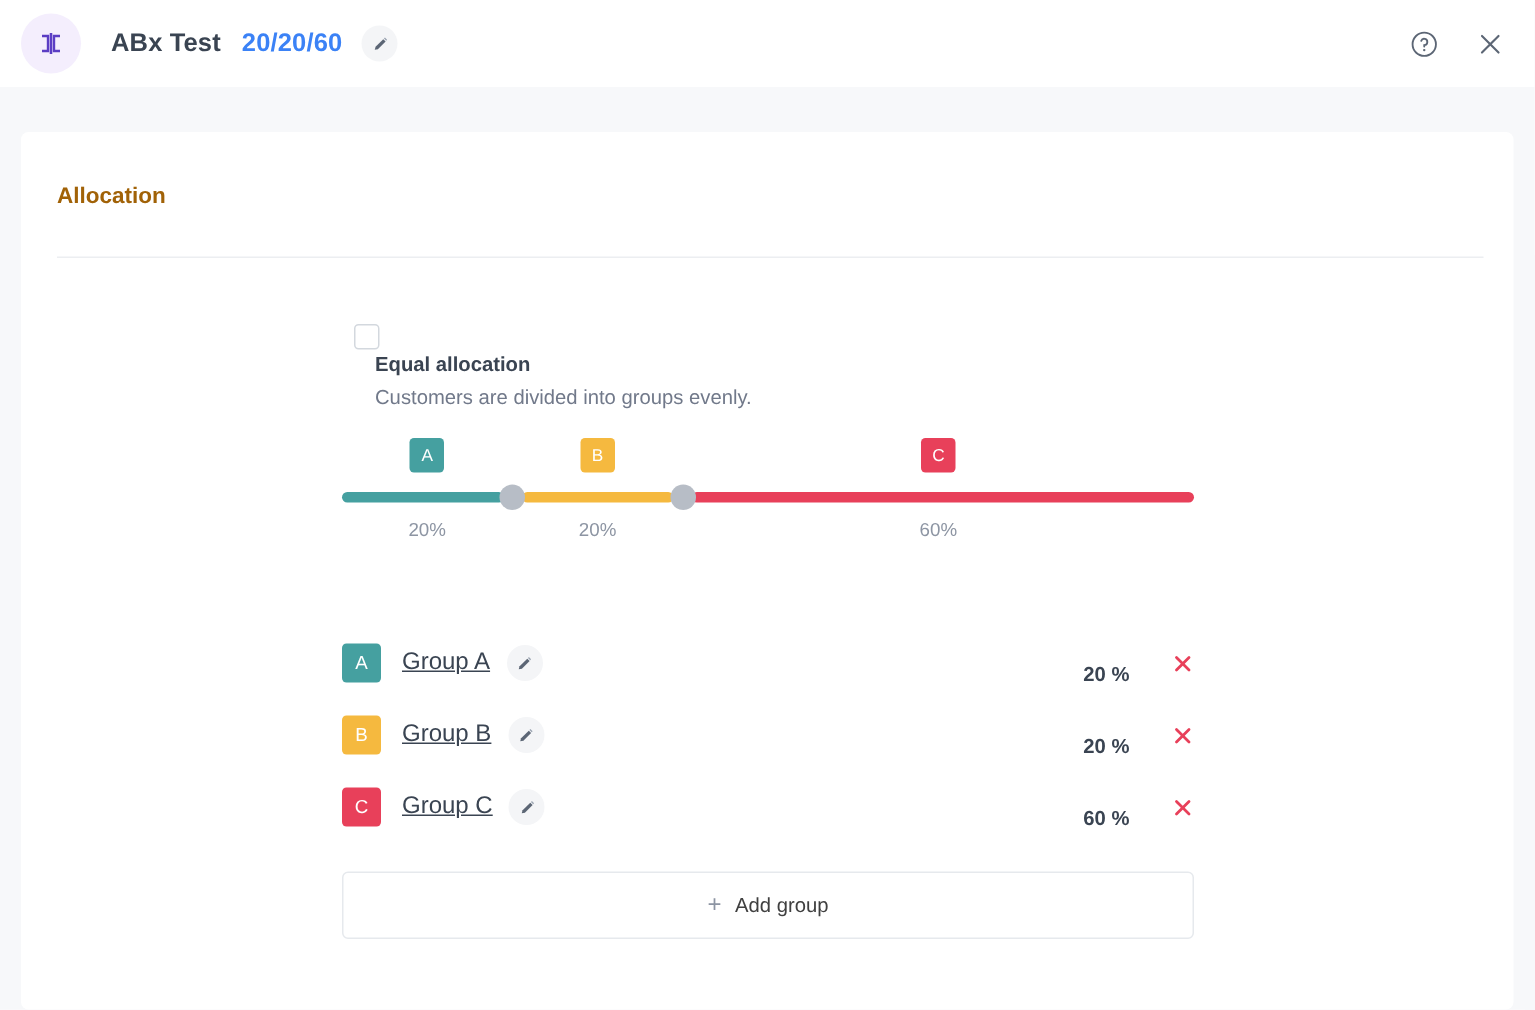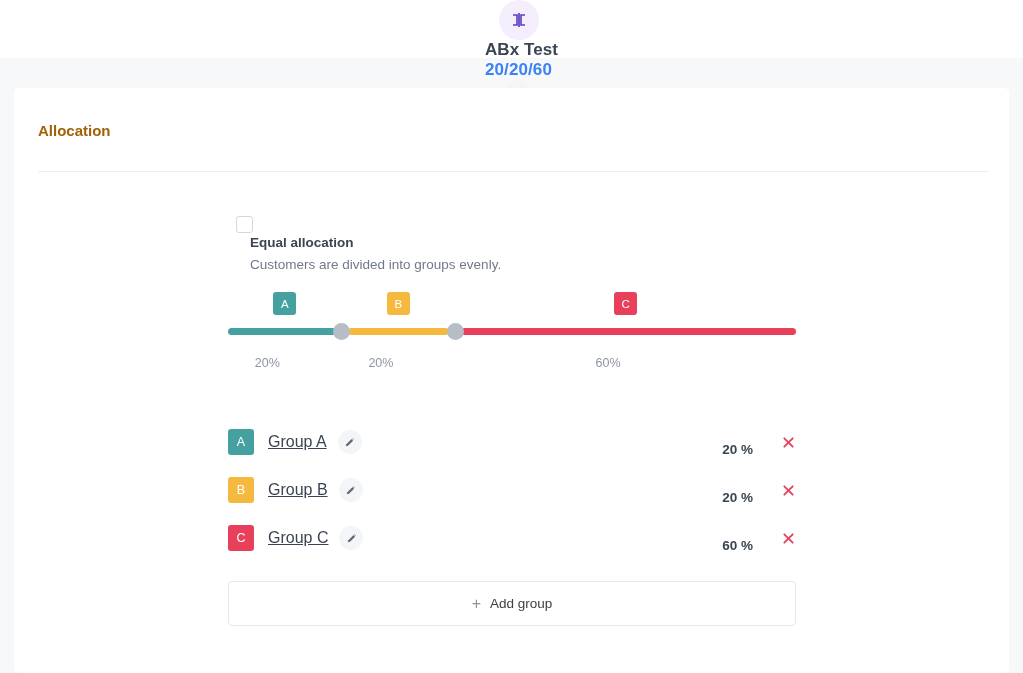--- a/index.html
+++ b/index.html
@@ -8,21 +8,21 @@
     background: #f7f8fa;
     font-family: "Liberation Sans", sans-serif;
     overflow: hidden;
   }
 
   
   .header {
     position: absolute; top: 0; left: 0;
     width: 1023px; height: 58px;
     background: #ffffff;
-    display: flex; align-items: center; flex-direction: column;
+    display: flex; align-items: center;
   }
   .brand-badge {
     width: 40px; height: 40px; margin-left: 14px;
     border-radius: 50%;
     background: #f4eefd;
     display: flex; align-items: center; justify-content: center;
     flex: 0 0 auto;
   }
   .brand-badge svg { display: block; }
   .title-main {
@@ -114,22 +114,23 @@
     border-radius: 3.5px;
   }
   .seg-handle {
     position: absolute; top: -5px;
     width: 17px; height: 17px;
     border-radius: 50%;
     background: #b7bdc6;
     cursor: ew-resize;
   }
   .seg-pct {
-    position: absolute; top: 68px;
+    position: absolute; top: 58px;
     font-size: 12.5px; color: #8d95a3;
+    text-align: center;
   }
 
   
   .groups { position: absolute; left: 214px; top: 330px; width: 568px; }
   .group-row {
     height: 48px;
     display: flex; align-items: center;
   }
   .group-badge {
     width: 26px; height: 26px; border-radius: 3px;

